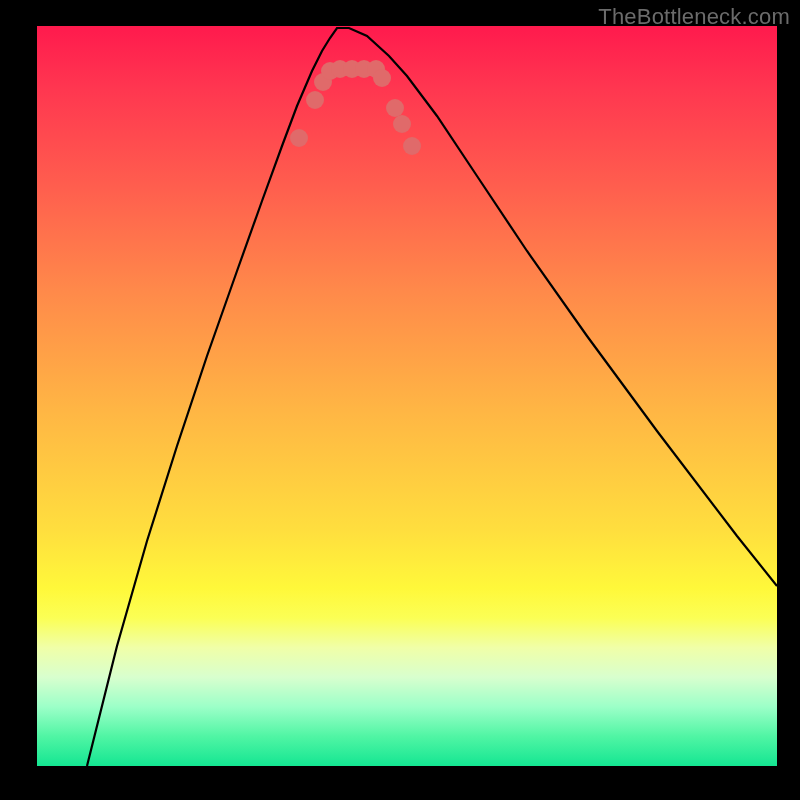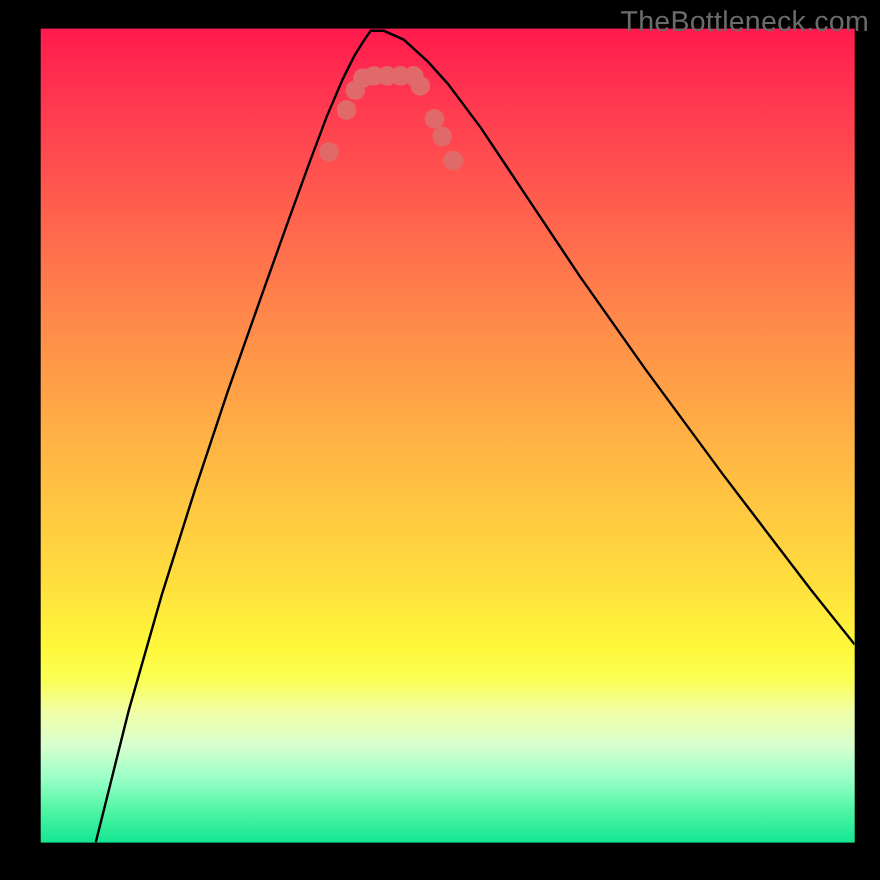--- a/index.html
+++ b/index.html
@@ -39,21 +39,21 @@
       #9cffc8 92%,
       #50f5a4 96%,
       #14e692 100%
     );
   }
   .watermark {
     position: absolute;
     top: 4px;
     right: 10px;
     color: #6b6b6b;
-    font-size: 26px;
+    font-size: 22px;
     font-weight: 500;
     font-family: Arial, sans-serif;
     letter-spacing: 0.2px;
   }
   svg.curve {
     position: absolute;
     left: 0;
     top: 0;
     width: 740px;
     height: 740px;

